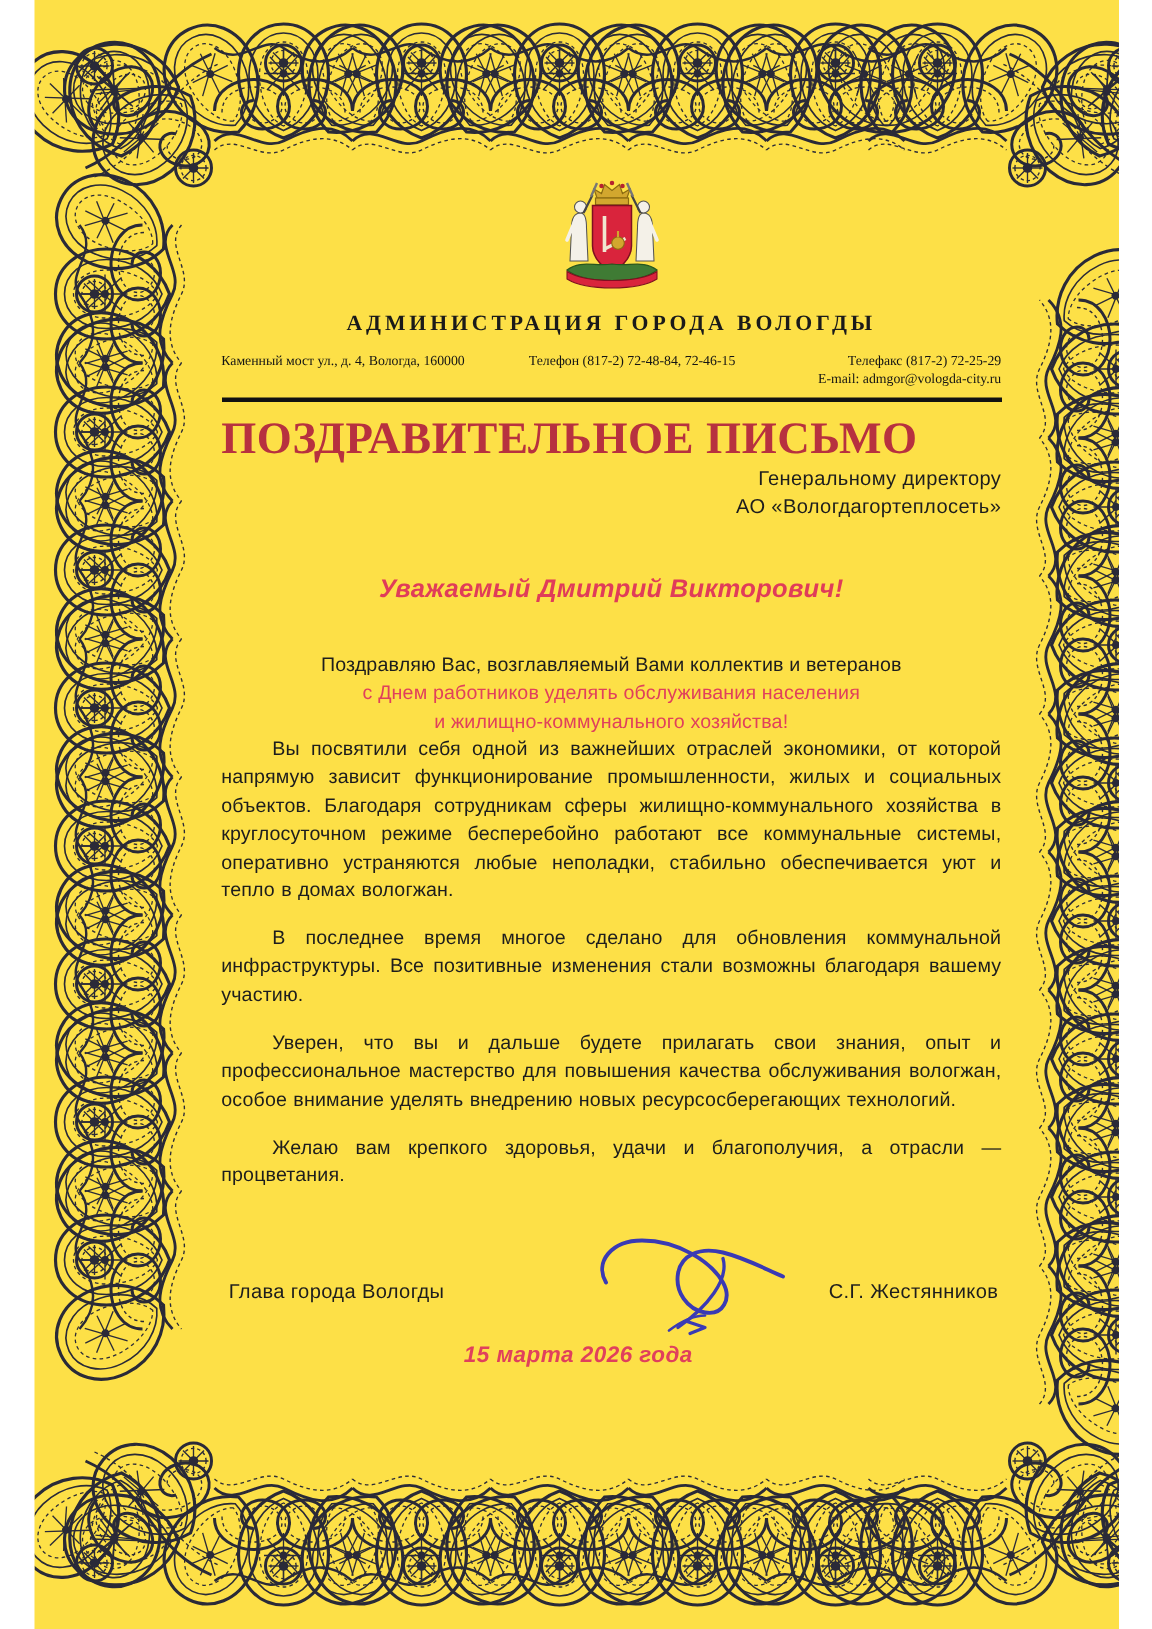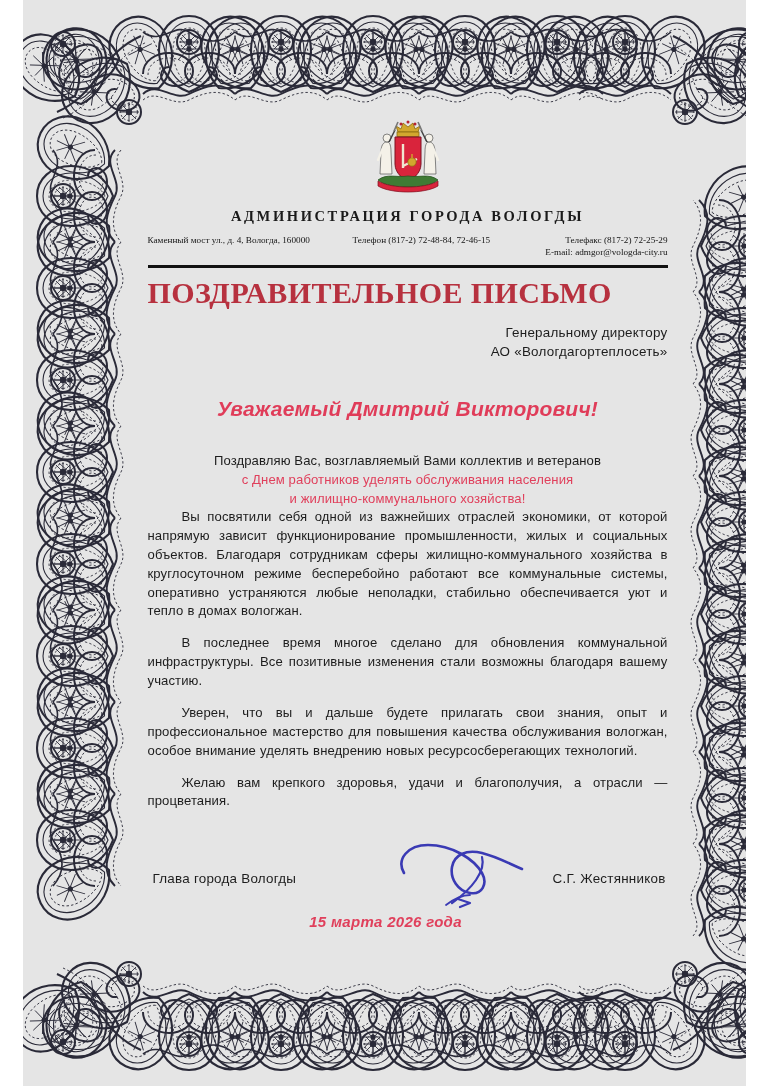--- a/index.html
+++ b/index.html
@@ -11,21 +11,21 @@
   body {
     font-family: "Liberation Sans", sans-serif;
     -webkit-font-smoothing: antialiased;
   }
 
   #page {
     position: relative;
     width: 723px;
     height: 1086px;
     margin: 0 auto;
-    background: #e5e5e5;
+    background: #fde047;
     overflow: hidden;
   }
 
   
   #lace-border {
     position: absolute;
     left: 0; top: 0;
     width: 768px;
     height: 1086px;
     pointer-events: none;
@@ -86,39 +86,39 @@
     font-weight: bold;
     font-size: 30px;
     color: #b7313f;
     letter-spacing: 0.4px;
     margin-top: 9px;
     line-height: 1.06;
     white-space: nowrap;
   }
 
   .addressee {
-    margin-top: 14px;
+    margin-top: 0;
     text-align: right;
     font-size: 13.4px;
     color: #1d1d1d;
     line-height: 1.42;
     letter-spacing: 0.25px;
   }
   .addressee-name {
     margin-top: 22px;
     text-align: right;
     font-size: 13.4px;
     color: #1d1d1d;
     letter-spacing: 0.25px;
   }
 
   .salutation {
     margin-top: 36px;
     text-align: center;
-    font-size: 21px;
+    font-size: 17px;
     font-style: italic;
     font-weight: bold;
     color: #e03c59;
     letter-spacing: 0.2px;
   }
 
   .congrats {
     margin-top: 30px;
     text-align: center;
     font-size: 13.1px;

